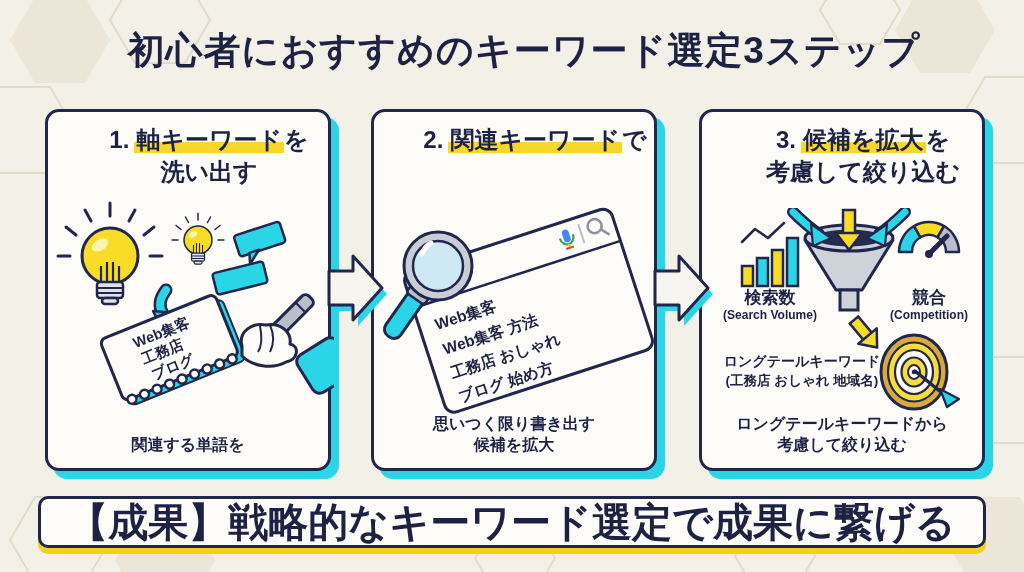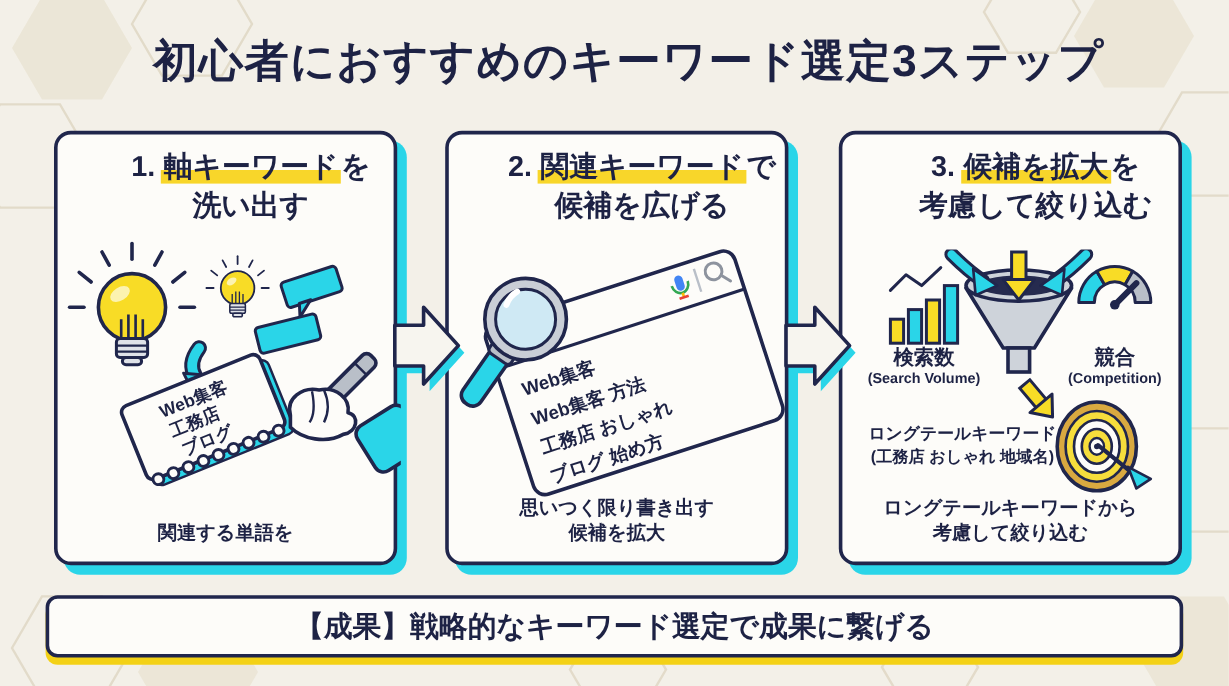--- a/index.html
+++ b/index.html
@@ -14,21 +14,21 @@
   .card-title{margin-top:12px;text-align:center;font-size:24px;font-weight:900;line-height:1.35;}
   .hl{background:linear-gradient(to top,#f8d62a 42%,transparent 42%);padding:0 2px;}
   .num{margin-right:5px;}
   .illus{position:absolute;left:0;width:286px;}
   .caption{position:absolute;bottom:12px;left:0;right:0;text-align:center;
            font-size:16px;font-weight:900;line-height:1.3;color:#1d2244;}
   .flow-arrow{position:absolute;top:250px;z-index:5;}
   .footer-bar{position:absolute;left:38px;top:496px;width:948px;height:52px;background:#fdfcf9;
               border:3px solid #20264c;border-radius:10px;box-shadow:0 6px 0 #f3d116;
               z-index:2;box-sizing:border-box;display:flex;align-items:center;justify-content:center;
-              font-size:24px;font-weight:900;color:#1d2244;}
+              font-size:40px;font-weight:900;color:#1d2244;}
   svg text{font-family:"Liberation Sans","DejaVu Sans",sans-serif;}
   .t{fill:#1d2244;font-weight:bold;}
 </style>
 </head>
 <body>
 
 <div id="stage">
 
   <svg class="bg-svg" width="1024" height="572" viewBox="0 0 1024 572">
     <g opacity="0.8">
@@ -126,21 +126,20 @@
   </div>
 
   <svg class="flow-arrow" style="left:327px" width="62" height="78" viewBox="0 0 62 78">
     <polygon points="2,21 26,21 26,6 55,38 26,70 26,55 2,55" transform="translate(5,6)" fill="#2ad5e8"></polygon>
     <polygon points="2,21 26,21 26,6 55,38 26,70 26,55 2,55" fill="#f7f5ef" stroke="#20264c" stroke-width="3" stroke-linejoin="round"></polygon>
   </svg>
 
   <div class="card" style="left:371px">
     <div class="card-title">
       <div><span class="num">2.</span><span class="hl">関連キーワード</span><span>で</span></div>
-      <div>候補を広げる</div>
     </div>
     <svg class="illus" style="top:86px" width="286" height="218" viewBox="0 0 286 218">
       <g transform="translate(28,76) rotate(-18)">
         <rect x="0" y="0" width="218" height="148" rx="10" fill="#fdfcf9" stroke="#20264c" stroke-width="3"></rect>
         <line x1="0" y1="36" x2="218" y2="36" stroke="#20264c" stroke-width="2.5"></line>
         <g transform="translate(168,17)">
           <rect x="-3.5" y="-9" width="7" height="13" rx="3.5" fill="#4285f4"></rect>
           <path d="M-7,-2 a7,8 0 0 0 14,0" fill="none" stroke="#34a853" stroke-width="2.2"></path>
           <line x1="0" y1="6" x2="0" y2="10" stroke="#fbbc05" stroke-width="2.2"></line>
           <line x1="-4" y1="10" x2="4" y2="10" stroke="#ea4335" stroke-width="2.2"></line>

